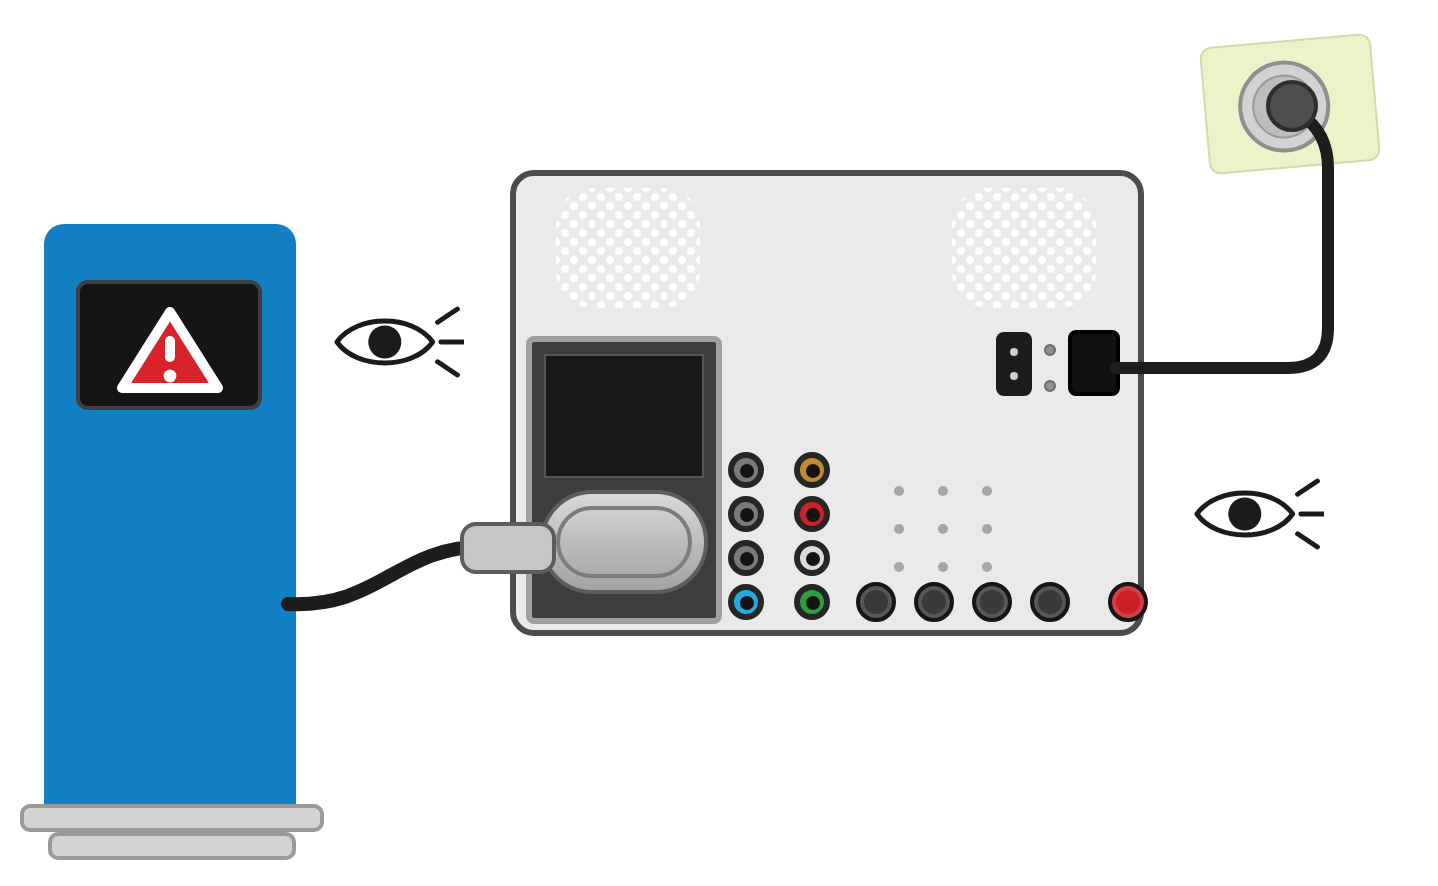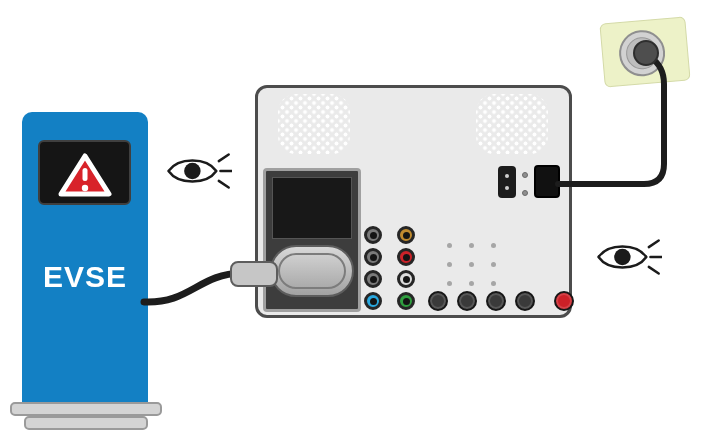--- a/index.html
+++ b/index.html
@@ -89,21 +89,20 @@
   </svg>
 
   <div class="evse" style="background-color: rgb(19, 128, 196);">
     <div class="evse-screen" style="background-color: rgb(21, 21, 21);">
       <svg width="54" height="48" viewBox="0 0 54 48">
         <polygon points="27,7 51,45 3,45" stroke="#ffffff" stroke-width="5" stroke-linejoin="round" fill="#D8232A"></polygon>
         <rect x="24.5" y="19" width="5" height="13" rx="2.5" fill="#ffffff"></rect>
         <circle cx="27" cy="39" r="3.2" fill="#ffffff"></circle>
       </svg>
     </div>
-    <div class="evse-label">EVSE</div>
   </div>
   <div class="evse-base top"></div>
   <div class="evse-base bottom"></div>
 
   <svg class="eye left" width="66" height="46" viewBox="0 0 80 48">
     <path d="M3,24 C15,7 49,7 61,24 C49,41 15,41 3,24 Z" fill="#ffffff" stroke="#1b1b1b" stroke-width="3" stroke-linejoin="round"></path>
     <circle cx="32" cy="24" r="10" fill="#1b1b1b"></circle>
     <line x1="64" y1="12" x2="76" y2="4" stroke="#1b1b1b" stroke-width="3" stroke-linecap="round"></line>
     <line x1="66" y1="24" x2="80" y2="24" stroke="#1b1b1b" stroke-width="3" stroke-linecap="round"></line>
     <line x1="64" y1="36" x2="76" y2="44" stroke="#1b1b1b" stroke-width="3" stroke-linecap="round"></line>

